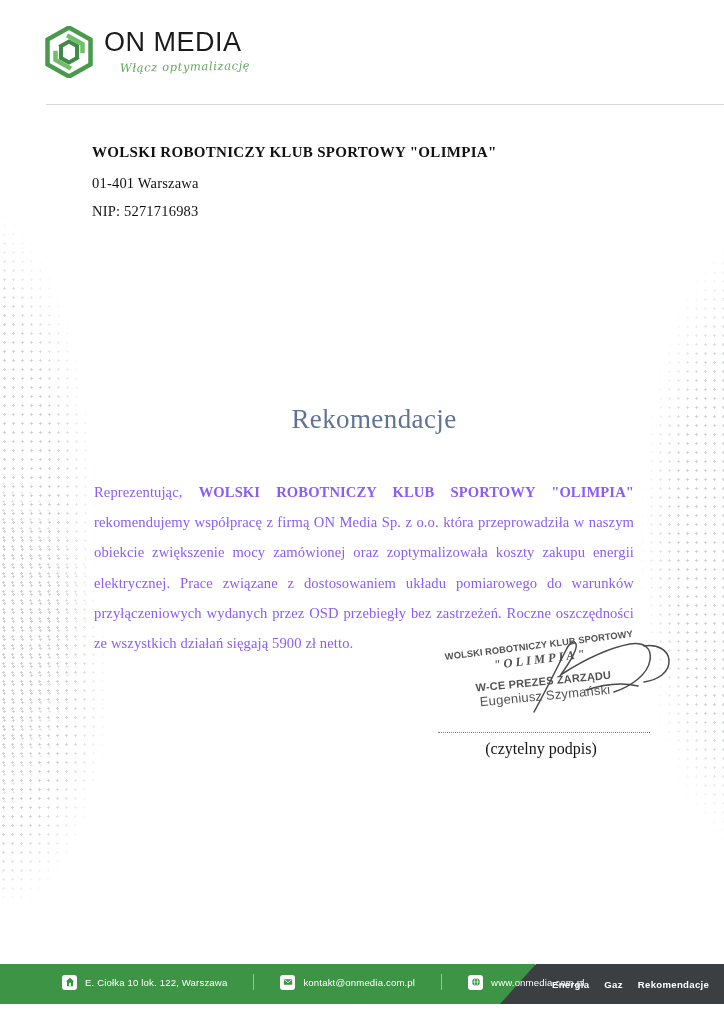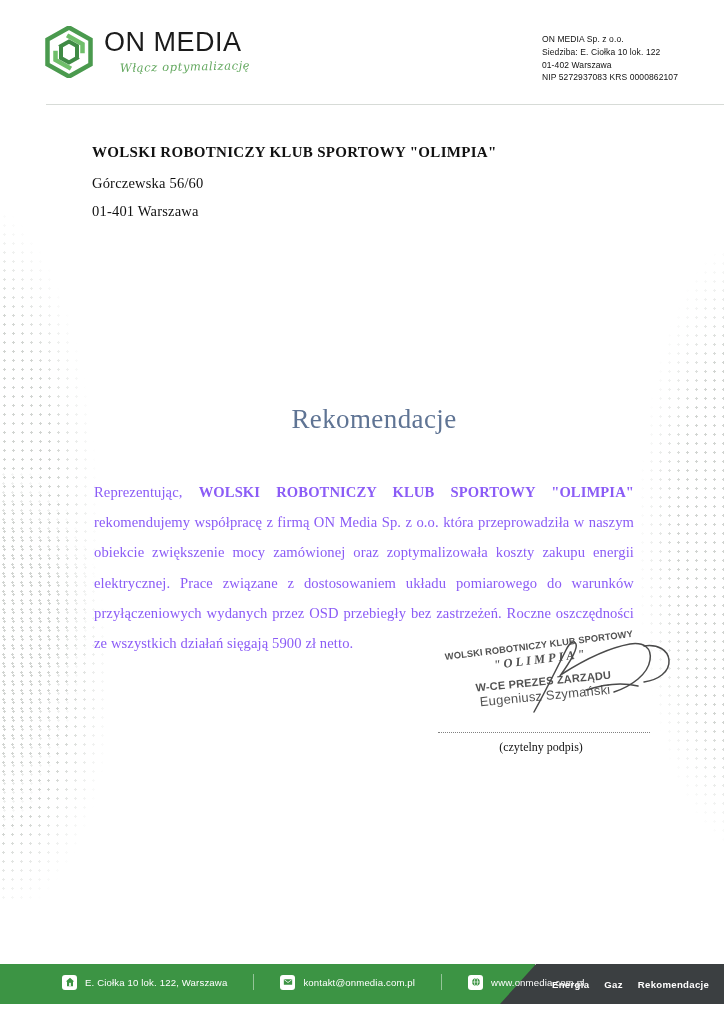--- a/index.html
+++ b/index.html
@@ -226,21 +226,21 @@
     border-top: 1.4px dotted #6c6c6c;
     opacity: .85;
   }
   .sig-caption {
     position: absolute;
     left: 0;
     top: 100px;
     width: 222px;
     text-align: center;
     font-family: "Liberation Serif", serif;
-    font-size: 12px;
+    font-size: 16px;
     color: #141414;
   }
 
   
   .footer {
     position: absolute;
     left: 0;
     right: 0;
     top: 964px;
     height: 40px;
@@ -324,34 +324,28 @@
         <path d="M23 54 L23 68 L50 83" fill="none" stroke="#6fbe6a" stroke-width="9" stroke-linecap="square"></path>
         <path d="M34 40 L50 31 L66 40 L66 58" fill="none" stroke="#3f8a45" stroke-width="8" stroke-linecap="square"></path>
         <path d="M34 46 L34 64 L50 73 L66 64" fill="none" stroke="#3f8a45" stroke-width="8" stroke-linecap="square"></path>
       </svg>
       <div class="logo-text-wrap">
         <div class="logo-word">ON MEDIA</div>
         <div class="logo-tagline">Włącz optymalizację</div>
       </div>
     </div>
 
-    <div class="company-meta">
-      <div>ON MEDIA Sp. z o.o.</div>
-      <div>Siedziba: E. Ciołka 10 lok. 122</div>
-      <div>01-402 Warszawa</div>
-      <div>NIP 5272937083 KRS 0000862107</div>
-    </div>
 
     <div class="header-rule"></div>
   </div>
 
   <div class="addressee">
     <div class="addressee-name">WOLSKI ROBOTNICZY KLUB SPORTOWY "OLIMPIA"</div>
-    <div class="addressee-line">Górczewska 56/60</div>
     <div class="addressee-line">01-401 Warszawa</div>
+    <div class="addressee-line">NIP: 5271716983</div>
   </div>
 
   <div class="doc-title">Rekomendacje</div>
 
   <p class="body-text"><span>Reprezentując, </span><b>WOLSKI ROBOTNICZY KLUB SPORTOWY "OLIMPIA"</b><span> rekomendujemy współpracę z firmą   ON Media Sp. z o.o.  która przeprowadziła w naszym obiekcie zwiększenie mocy zamówionej oraz zoptymalizowała koszty zakupu energii elektrycznej. Prace związane z dostosowaniem układu pomiarowego do warunków przyłączeniowych wydanych przez OSD przebiegły bez zastrzeżeń. Roczne oszczędności ze wszystkich działań sięgają 5900 zł netto.</span></p>
 
   <div class="signature-area">
 
     <div class="stamp">
       <div class="stamp-line1">WOLSKI ROBOTNICZY KLUB SPORTOWY</div>

